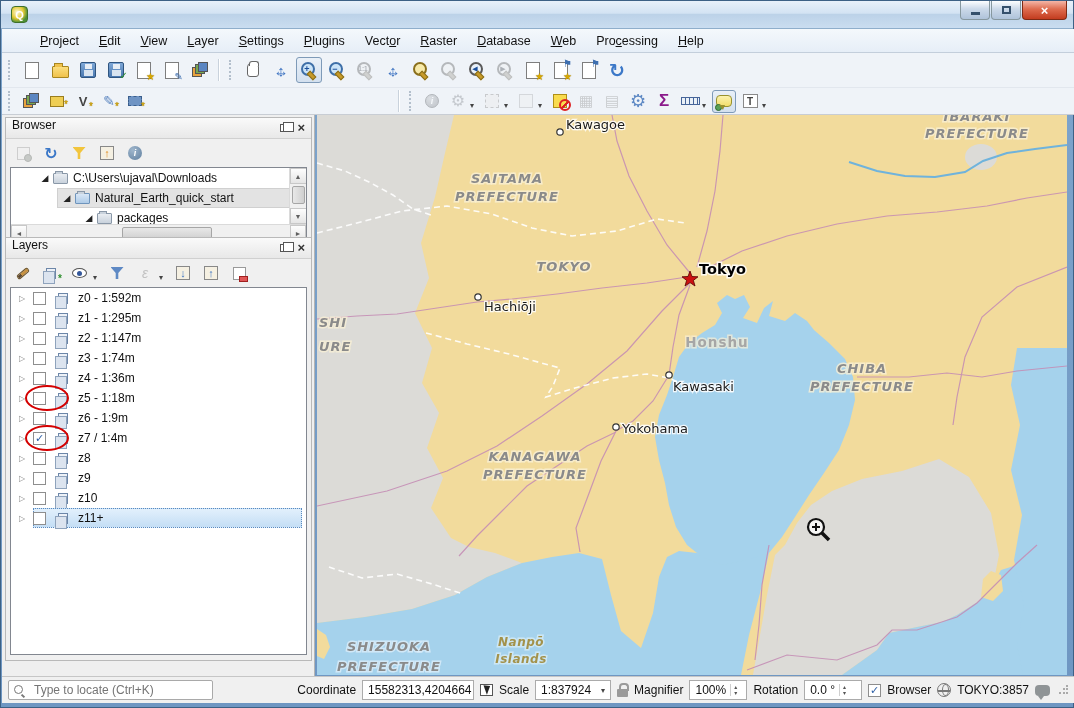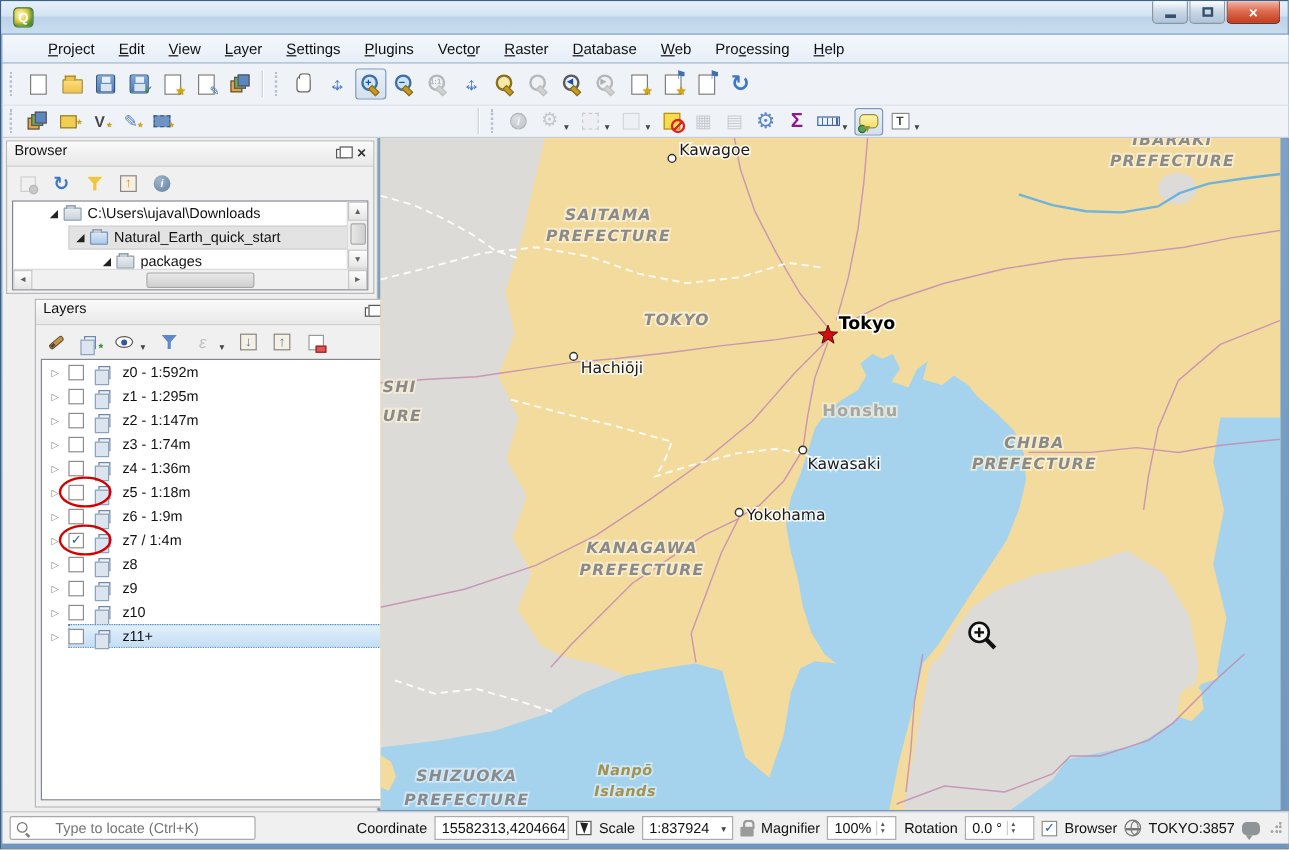--- a/index.html
+++ b/index.html
@@ -124,21 +124,21 @@
   #map-canvas { position:absolute; left:316px; top:114px; width:750px; height:560px; background:#F2DB9C; overflow:hidden; }
   #map-canvas svg { display:block; }
   text.pref { font:italic bold 13px "DejaVu Sans",sans-serif; fill:#8A8A8A; letter-spacing:1px; paint-order:stroke; stroke:rgba(249,240,214,.8); stroke-width:3px; }
   text.pref.onwater { stroke:rgba(220,238,250,.8); }
   text.city { font:13px "DejaVu Sans",sans-serif; fill:#1A1A1A; paint-order:stroke; stroke:rgba(255,255,255,.85); stroke-width:2.5px;}
   text.capital { font:bold 14.5px "DejaVu Sans",sans-serif; fill:#000; paint-order:stroke; stroke:rgba(255,255,255,.85); stroke-width:3px;}
   text.island { font:bold 13.5px "DejaVu Sans",sans-serif; fill:#A6A6A6; letter-spacing:1px; paint-order:stroke; stroke:rgba(249,240,214,.7); stroke-width:3px;}
   text.island-sm { font:italic bold 12px "DejaVu Sans",sans-serif; fill:#A3924B; letter-spacing:.5px; paint-order:stroke; stroke:rgba(214,236,248,.8); stroke-width:3px;}
   
   #statusbar { position:absolute; left:1px; top:675px; width:1072px; height:27px; background:#F0F0F0; border-top:1px solid #C6C6C6; display:flex; align-items:center; padding:0 6px; gap:6px; font-size:12px; color:#111;}
-  #locator { width:205px; height:20px; border:1px solid #A9A9A9; border-radius:2px; background:#fff; display:flex; align-items:center; padding:0 4px; gap:20px;}
+  #locator { width:205px; height:20px; border:1px solid #A9A9A9; border-radius:2px; background:#fff; display:flex; align-items:center; padding:0 4px; gap:8px;}
   #locator input { border:none; outline:none; width:170px; font-size:12px; color:#8a8a8a; font-family:inherit; background:transparent;}
   .mini-mag { position:relative; width:13px; height:13px; flex:none;}
   .mini-mag::before { content:""; position:absolute; top:1px; left:1px; width:7px; height:7px; border:1.5px solid #777; border-radius:50%;}
   .mini-mag::after { content:""; position:absolute; bottom:0; right:1px; width:4px; height:2px; background:#777; transform:rotate(45deg);}
   .sfield { height:20px; background:#fff; border:1px solid #ABABAB; display:flex; align-items:center; padding:0 5px; font-size:12px; }
   .spin { display:flex; flex-direction:column; justify-content:center; border-left:1px solid #CFCFCF; margin-left:4px; padding-left:3px; font-size:6px; color:#555; line-height:6px;}
   .combo-arrow { margin-left:auto; font-size:8px; color:#444; padding-left:6px;}
   .lockic { width:11px; height:8px; background:#9a9a9a; border-radius:1px; position:relative; margin-top:5px;}
   .lockic::before { content:""; position:absolute; top:-6px; left:1.5px; width:6px; height:6px; border:2px solid #9a9a9a; border-bottom:none; border-radius:4px 4px 0 0;}
   .globeic { width:14px; height:14px; border-radius:50%; border:1.5px solid #787878; position:relative; }
@@ -408,21 +408,21 @@
           <span class="sbtn" style="margin-top:auto;">▼</span>
         </div>
         <div class="hscroll">
           <span class="sbtn">◄</span>
           <span class="thumb"></span>
           <span class="sbtn" style="margin-left:auto;">►</span>
         </div>
       </div>
     </div>
 
-    <div class="panel" id="layers-panel" style="top:134px; height:424px;margin-left:24px;">
+    <div class="panel" id="layers-panel" style="top:122px; height:424px;">
       <div class="panel-title">
         <span>Layers</span>
         <span class="pt-buttons">
           <span class="float-ic"></span>
           <span class="close-x">×</span>
         </span>
       </div>
       <div class="panel-toolbar">
         <span class="tbi">
             <span class="brush"></span>

